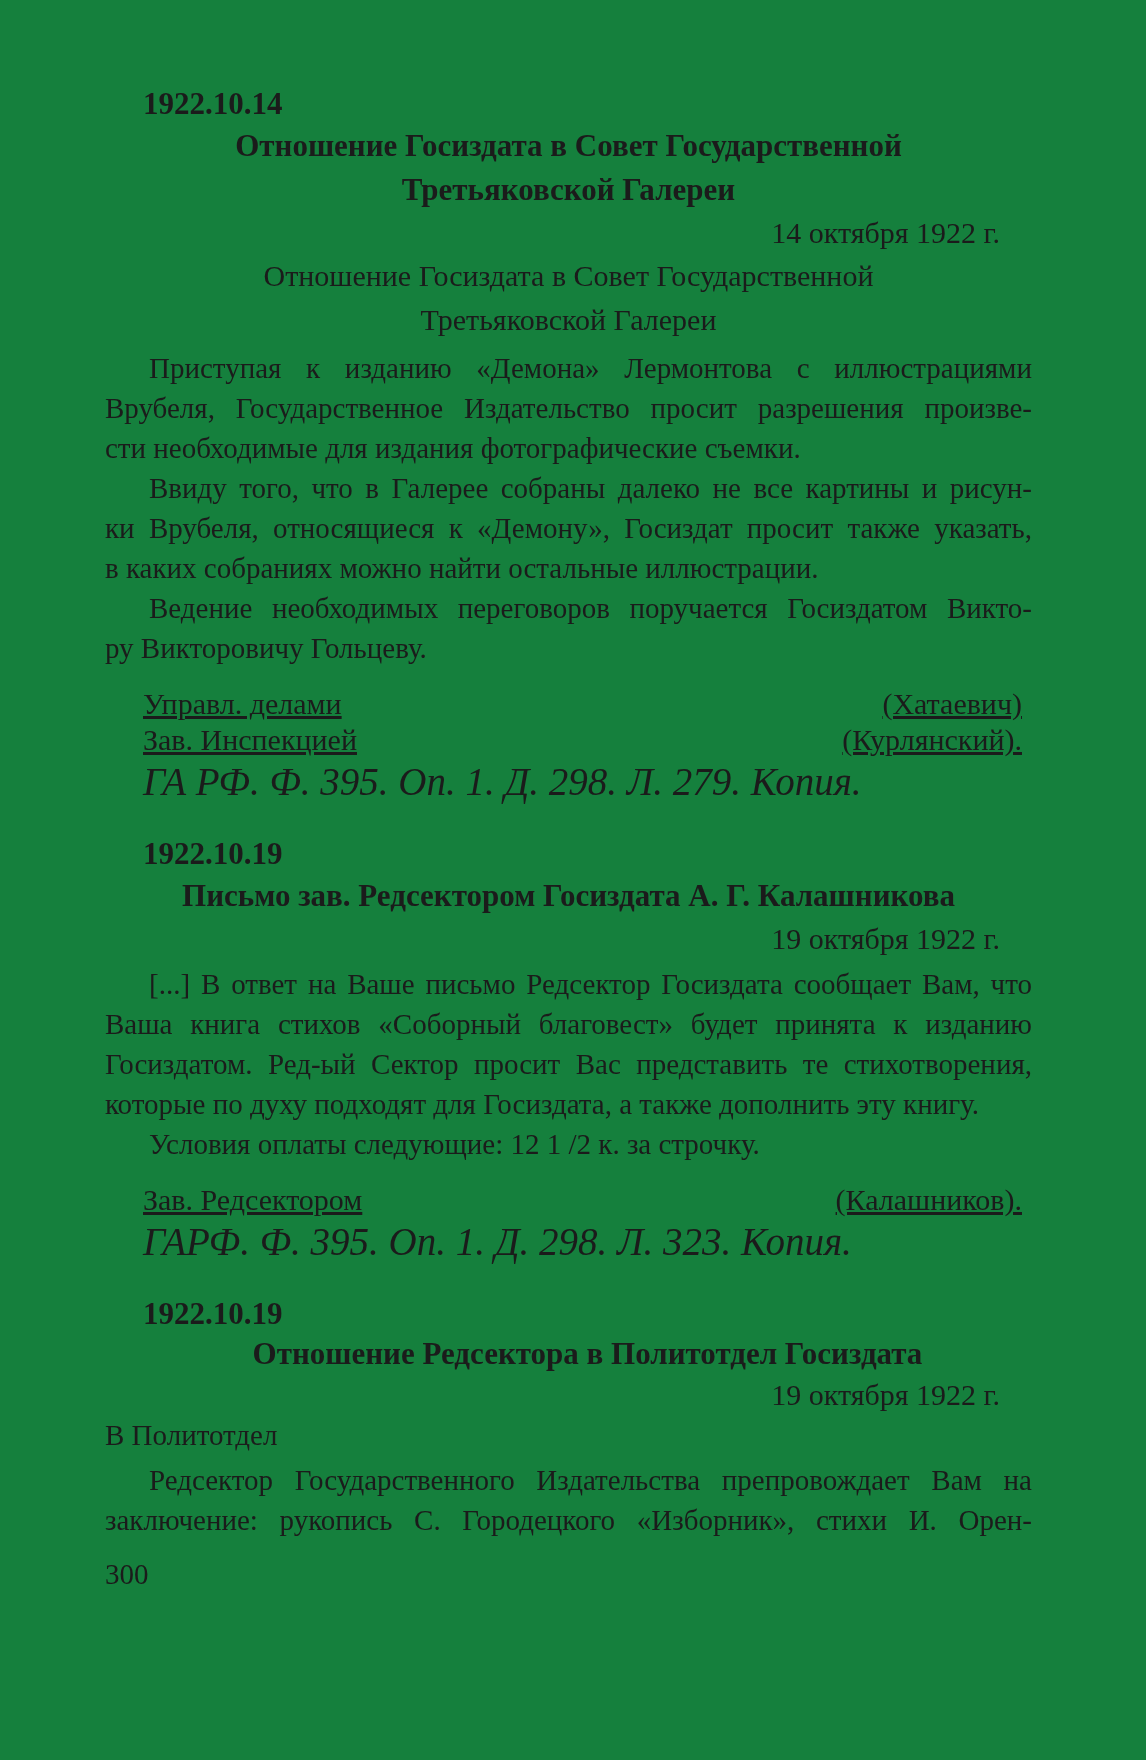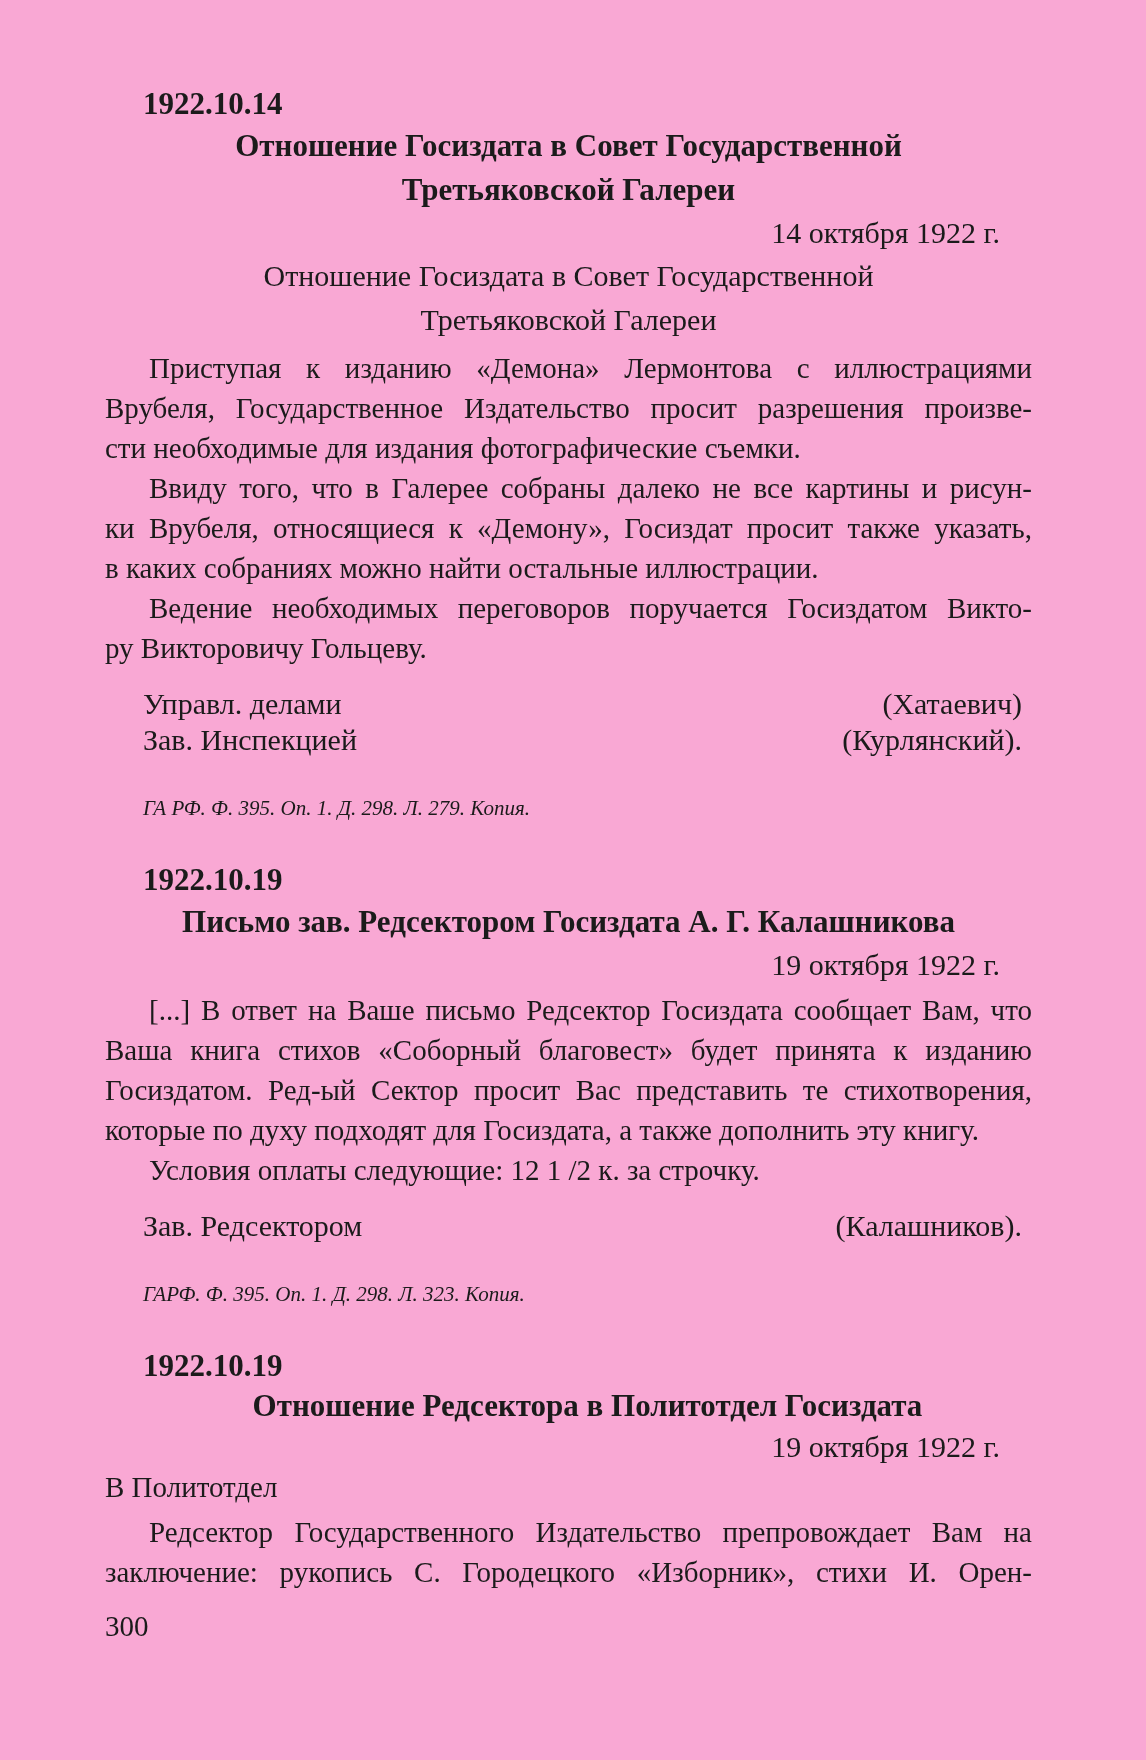--- a/index.html
+++ b/index.html
@@ -9,21 +9,21 @@
     background: #fbfbf9;
     color: #1b1b1b;
     font-family: "Liberation Serif", "DejaVu Serif", serif;
     overflow: hidden;
   }
   .page {
     box-sizing: border-box;
     width: 1146px;
     height: 1760px;
     padding: 84px 114px 0 105px;
-    background: #f9a8d4;
+    background: #15803d;
   }
   section { margin: 0; }
   section + section { margin-top: 34px; }
 
   .code {
     font-weight: bold;
     font-size: 31px;
     line-height: 40px;
   }
   .ind { padding-left: 38px; }
@@ -80,26 +80,27 @@
   }
 
   .sigs { margin-top: 18px; font-size: 30px; }
   .sig-row {
     display: flex;
     justify-content: space-between;
     align-items: baseline;
     line-height: 36px;
     padding-left: 38px;
     padding-right: 10px;
+    text-decoration: underline;
   }
 
   .archive {
-    margin-top: 32px;
+    margin-top: 6px;
     font-style: italic;
-    font-size: 21px;
+    font-size: 39px;
     line-height: 36px;
     padding-left: 38px;
   }
 
   .page-number {
     margin-top: 16px;
     font-size: 29px;
     line-height: 36px;
   }
 </style>
@@ -163,20 +164,20 @@
     </div>
     <div class="archive">ГАРФ. Ф. 395. Оп. 1. Д. 298. Л. 323. Копия.</div>
   </section>
 
   <section>
     <div class="code ind">1922.10.19</div>
     <div class="title-left ind">Отношение Редсектора в Политотдел Госиздата</div>
     <div class="date">19 октября 1922 г.</div>
     <div class="addressee">В Политотдел</div>
     <div class="body">
-      <div class="bl first">Редсектор Государственного Издательство препровождает Вам на</div>
+      <div class="bl first">Редсектор Государственного Издательства препровождает Вам на</div>
       <div class="bl">заключение: рукопись С. Городецкого «Изборник», стихи И. Орен-</div>
     </div>
   </section>
 
   <div class="page-number">300</div>
 
 </div>
 
 </body></html>

